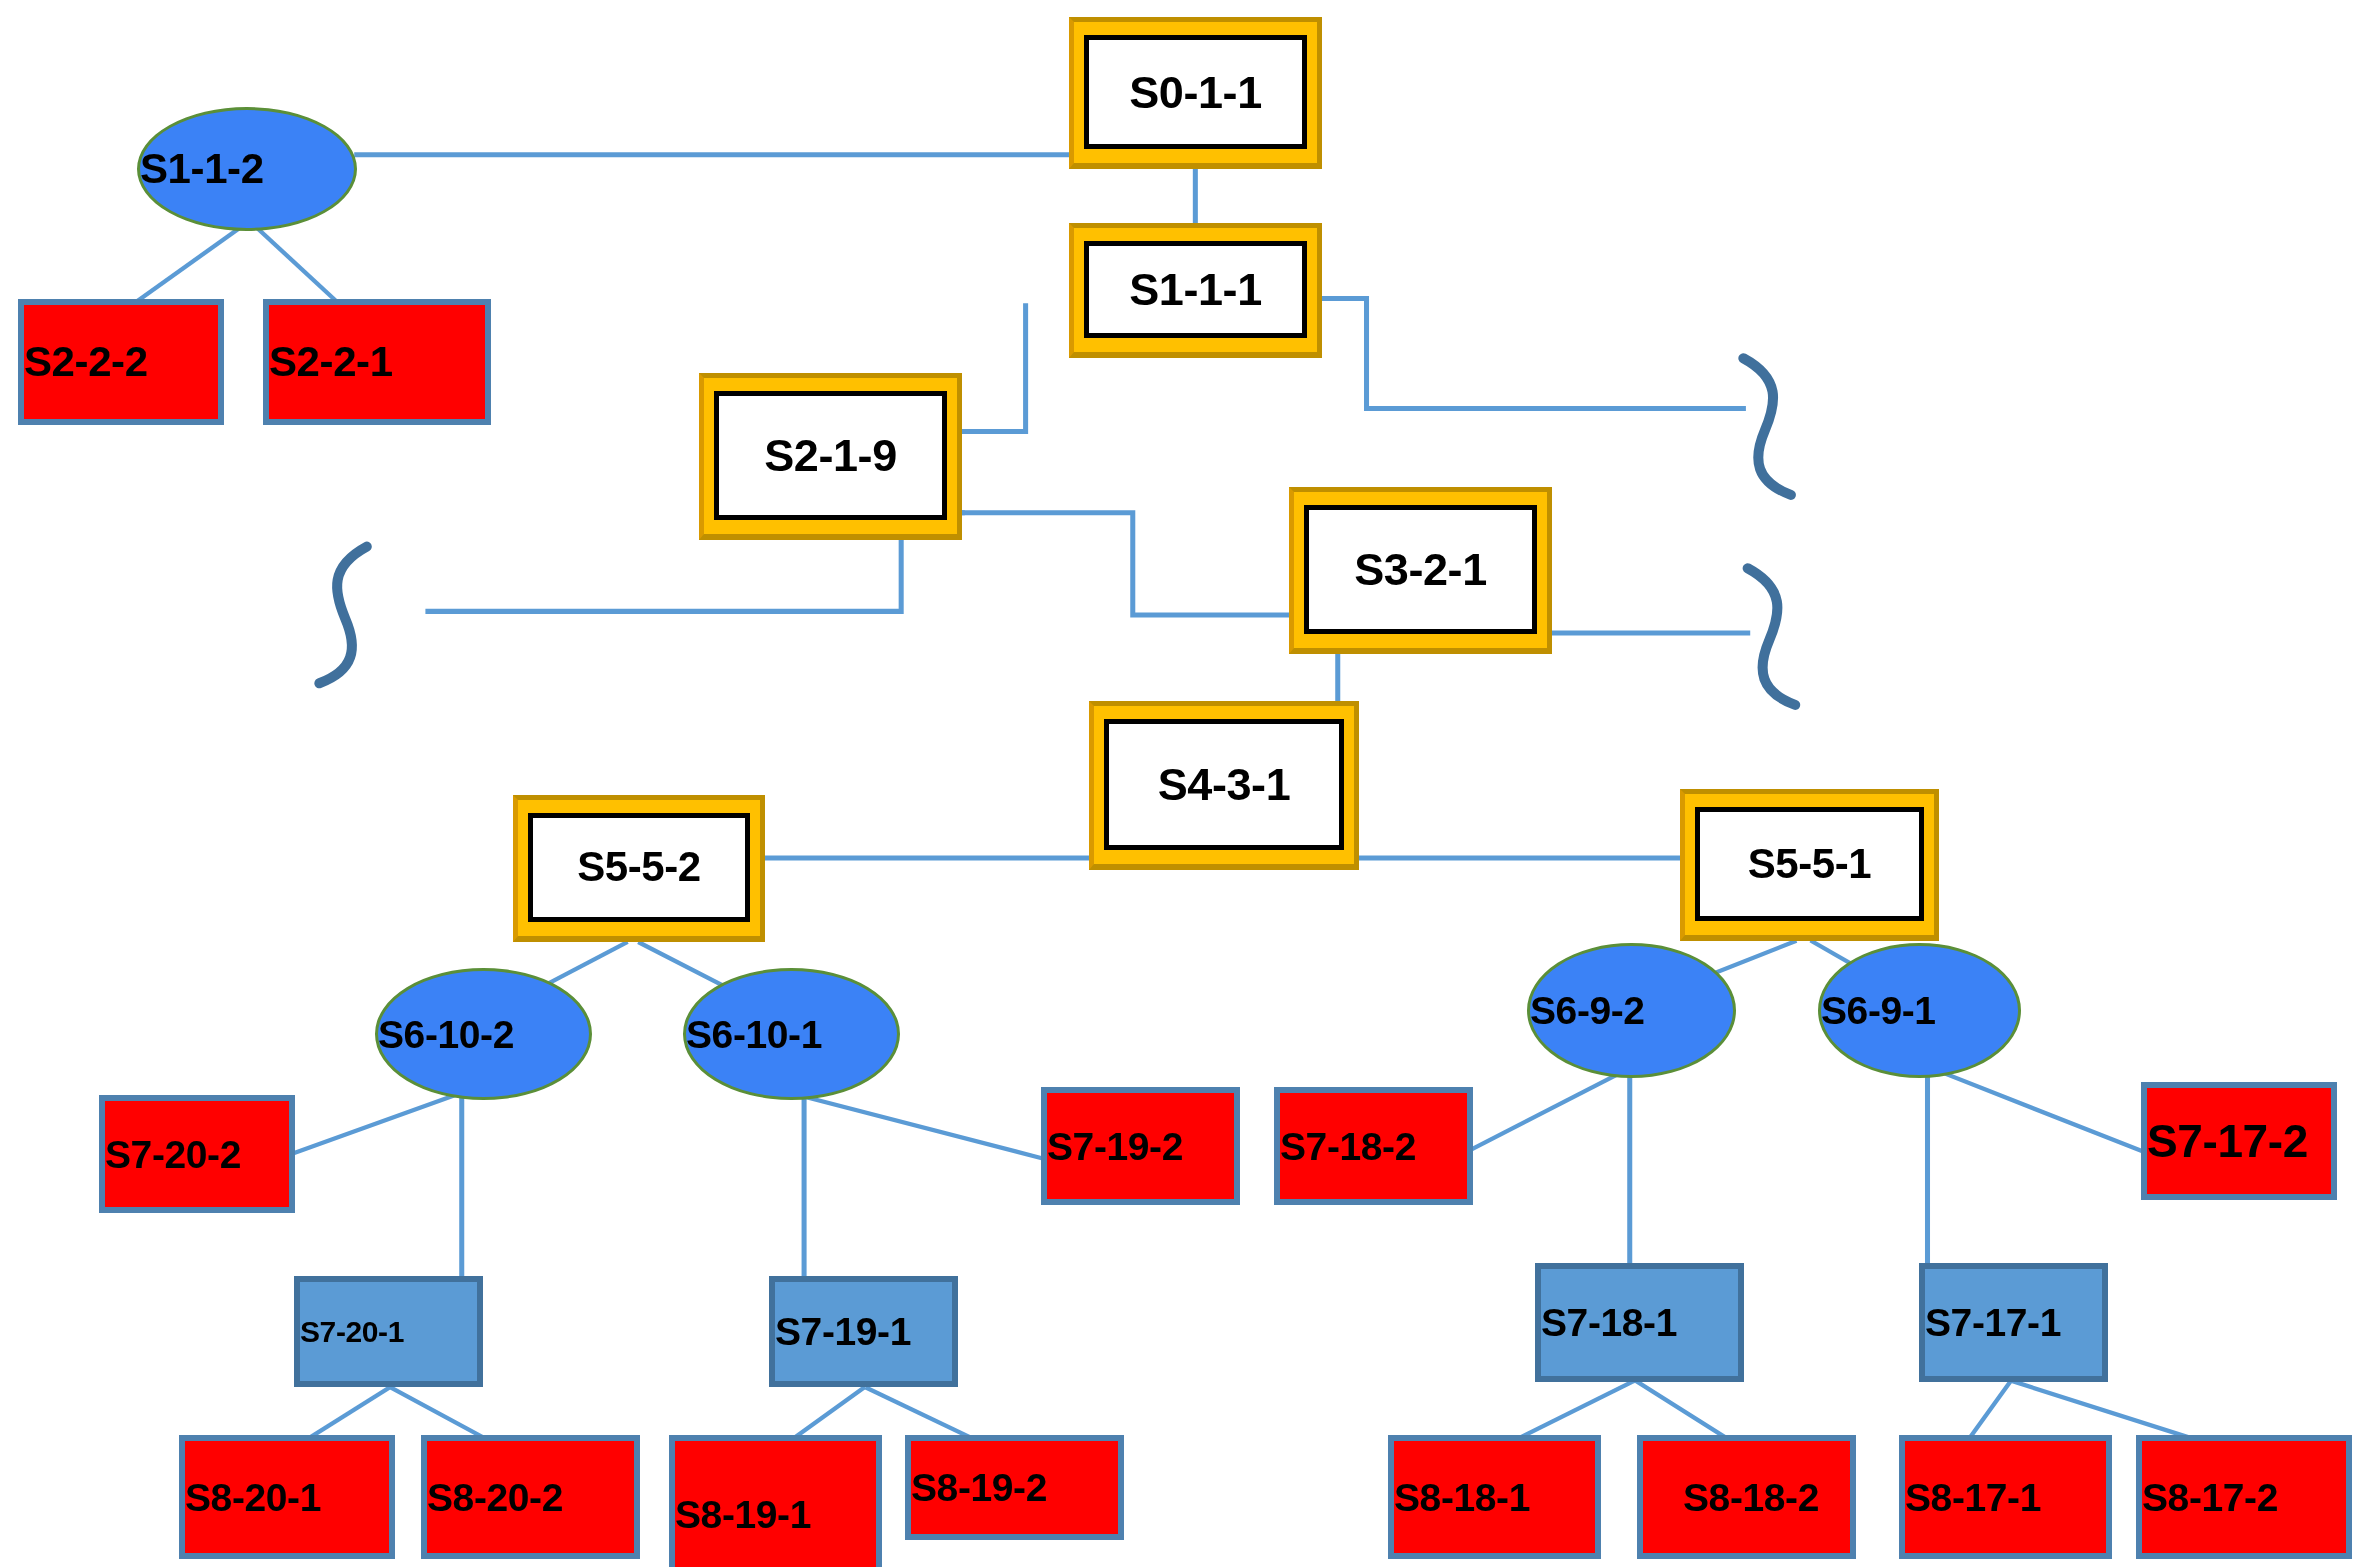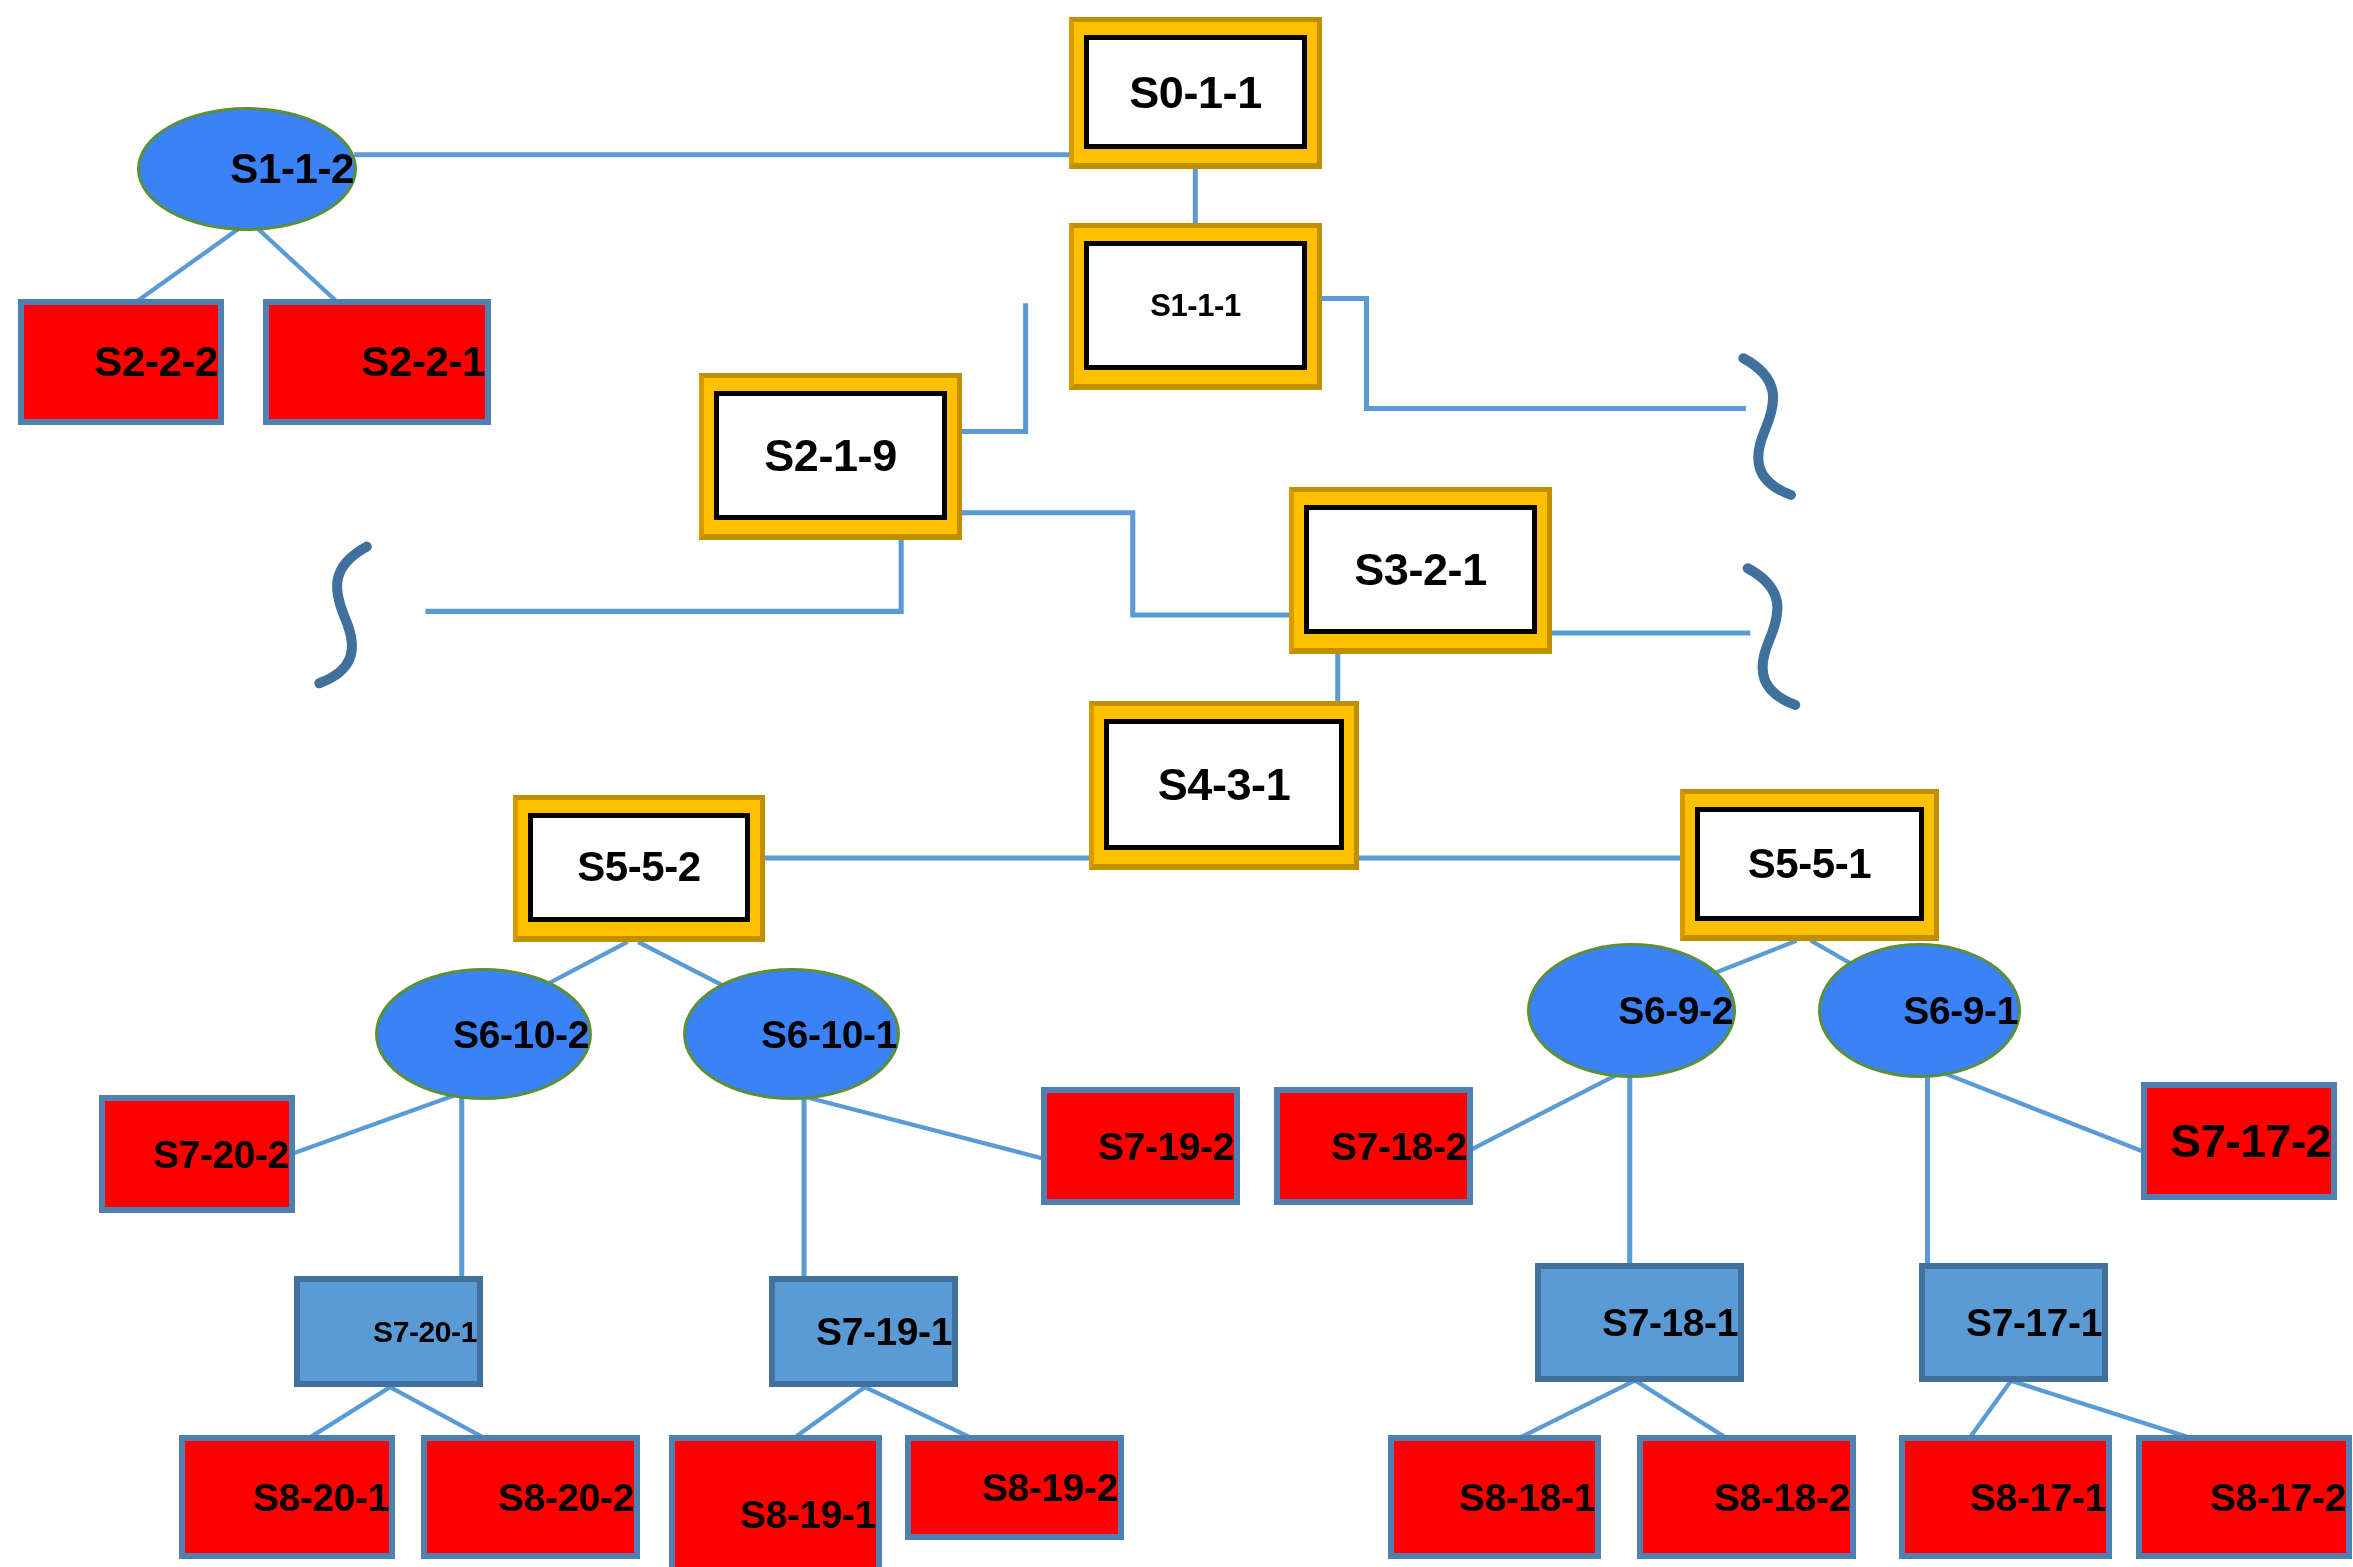--- a/index.html
+++ b/index.html
@@ -16,21 +16,21 @@
     position:absolute;
     left:0;top:0;
     width:2354px;height:1568px;
     pointer-events:none;
   }
   .node{
     position:absolute;
     box-sizing:border-box;
     display:flex;
     align-items:center;
-    justify-content:flex-end;
+    justify-content:flex-start;
     text-align:center;
     color:#000000;
     font-weight:bold;
     font-family:"Liberation Sans", sans-serif;
     letter-spacing:-0.4px;
     line-height:1;
     z-index:5;
   }
 
   
@@ -116,21 +116,21 @@
       <path d="M 510 760 C 458 788, 464 822, 480 860 C 498 902, 492 932, 444 950" fill="none" stroke="#40709C" stroke-width="14" stroke-linecap="round"></path>
       <path d="M 2430 790 C 2482 818, 2476 852, 2460 890 C 2442 932, 2448 962, 2496 980" fill="none" stroke="#40709C" stroke-width="14" stroke-linecap="round"></path>
     </svg>
 
   <div id="nodes-layer">
       <div class="node gold" style="left: 1069px; top: 17.3px; width: 253px; height: 152px; font-size: 45px;">
         <div class="inner">
           <span class="label">S0-1-1</span>
         </div>
       </div>
-      <div class="node gold" style="left: 1069px; top: 223px; width: 253px; height: 167px; font-size: 31px;">
+      <div class="node gold" style="left: 1069px; top: 223px; width: 253px; height: 135px; font-size: 45px;">
         <div class="inner">
           <span class="label">S1-1-1</span>
         </div>
       </div>
       <div class="node ellipse" style="left: 137px; top: 107px; width: 220px; height: 124px; font-size: 42px;">
         <span class="label">S1-1-2</span>
       </div>
       <div class="node gold" style="left: 699px; top: 373px; width: 263px; height: 167px; font-size: 45px;">
         <div class="inner">
           <span class="label">S2-1-9</span>

